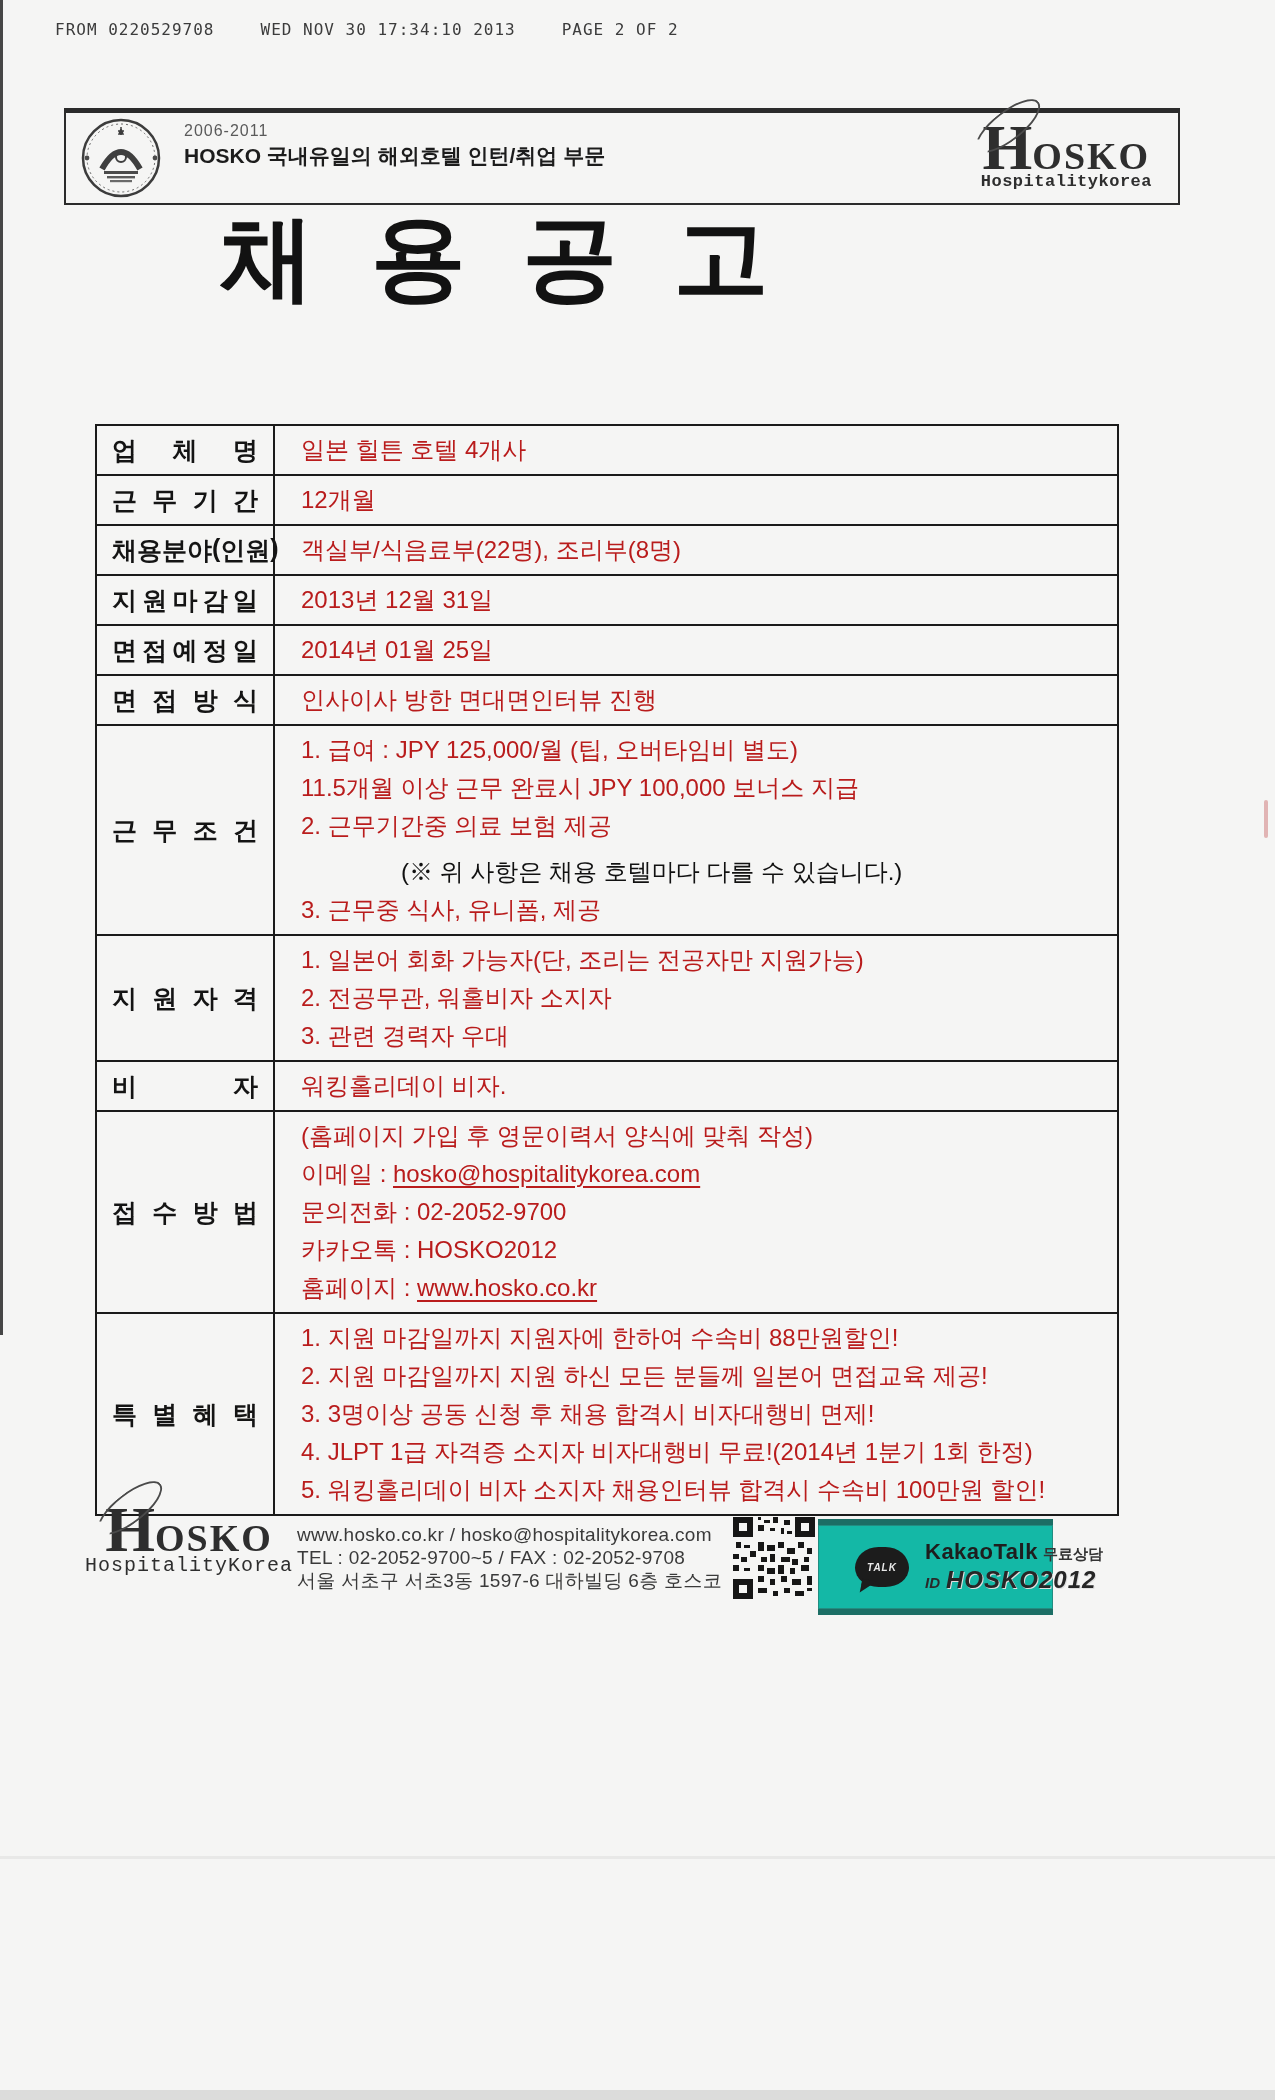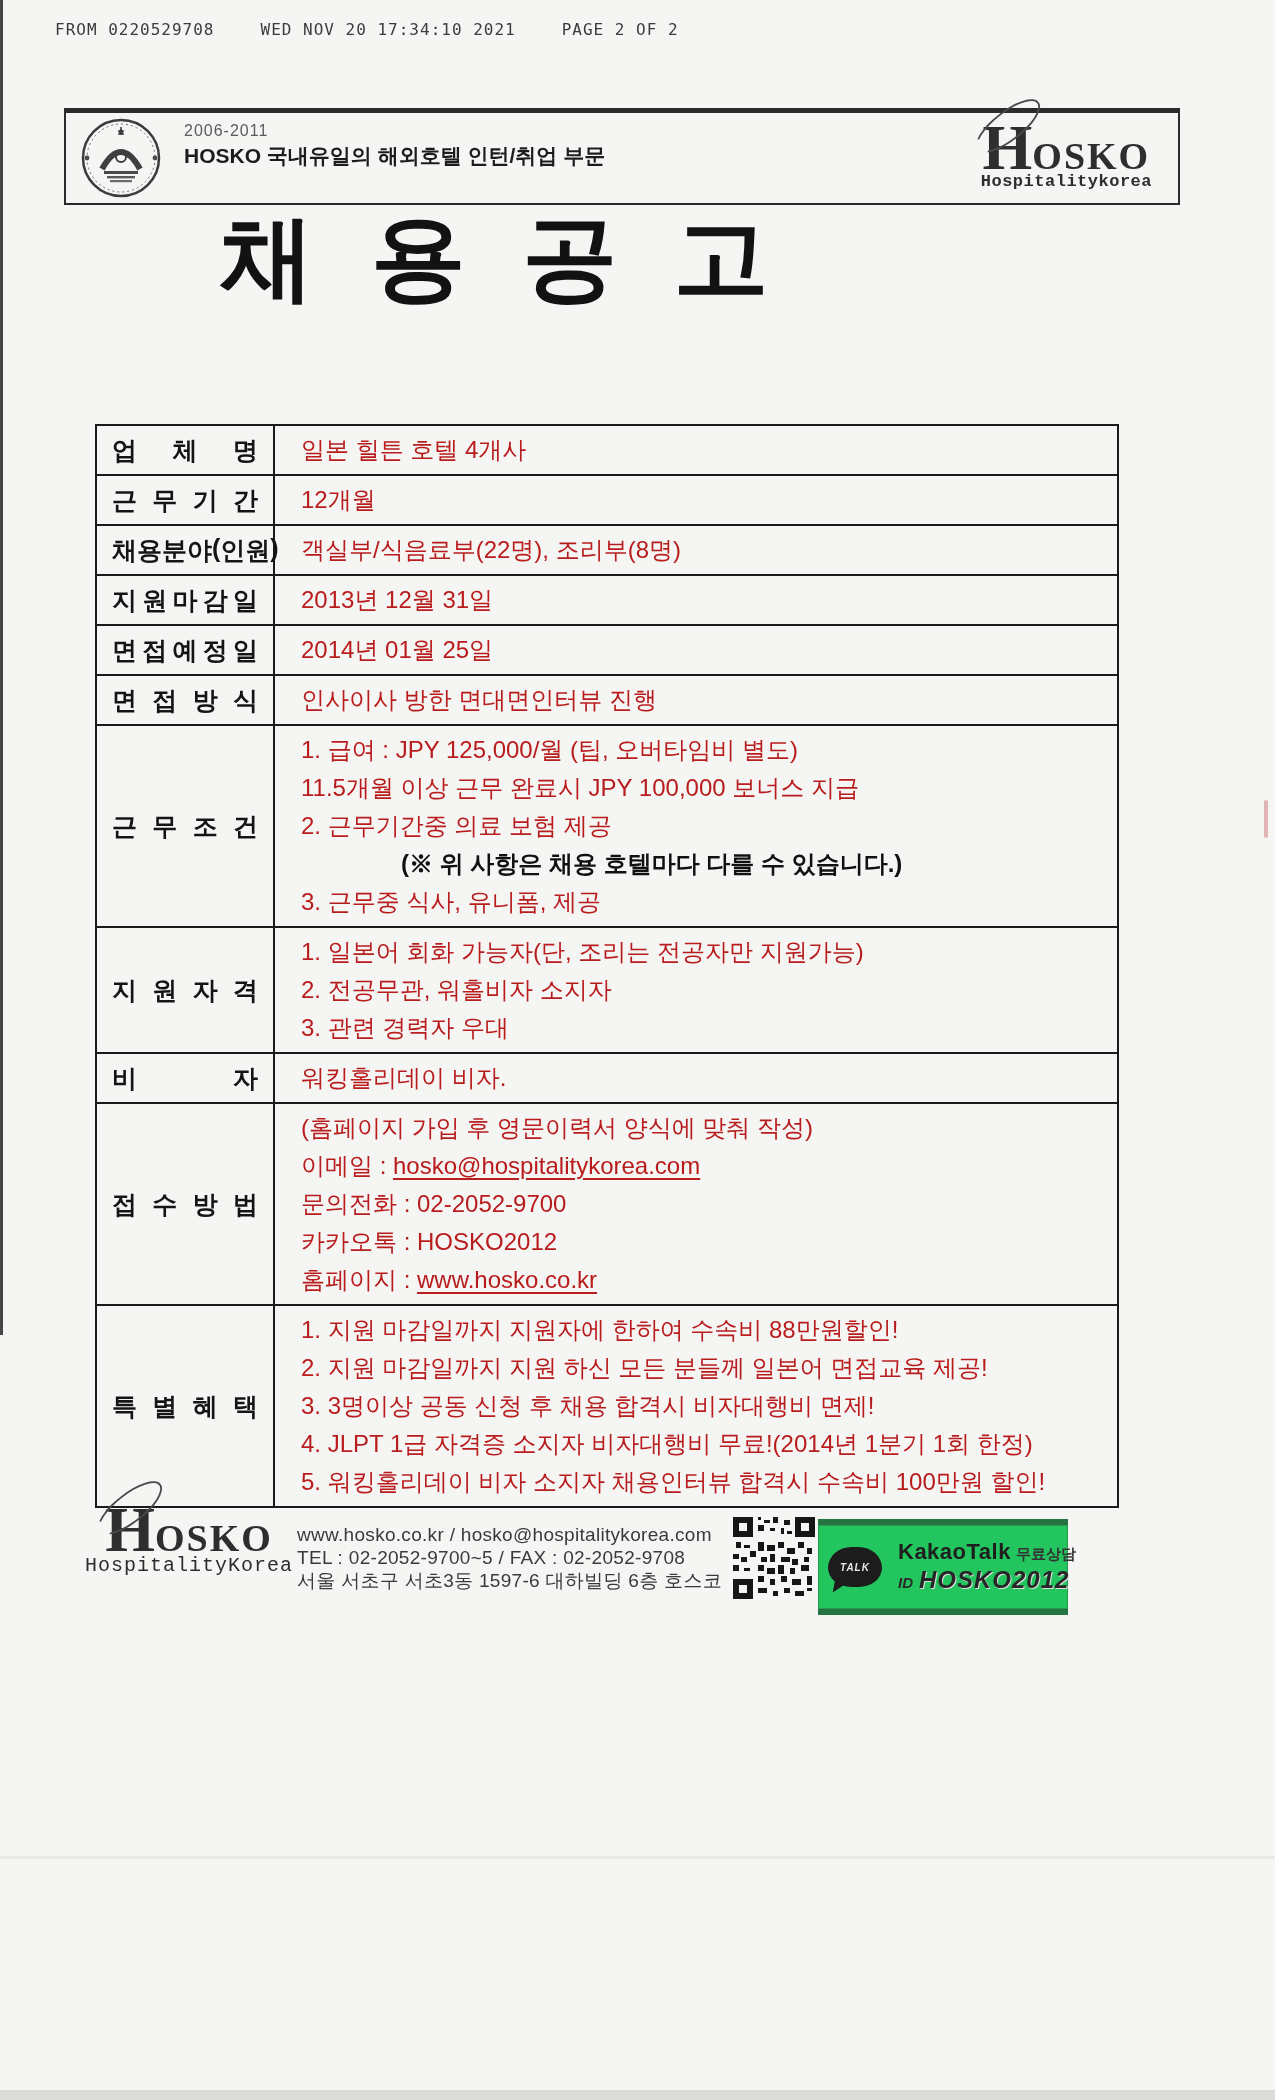--- a/index.html
+++ b/index.html
@@ -69,38 +69,38 @@
     width:176px;min-width:176px;border-right:2px solid #1a1a1a;
     display:flex;align-items:center;
   }
   .tlabel .chars{
     width:100%;display:flex;justify-content:space-between;
     padding:0 15px;font-size:25px;font-weight:600;color:#141414;
   }
   .tvalue{flex:1;display:flex;flex-direction:column;justify-content:center;padding:5px 0;}
   .trow.single{min-height:40px;}
   .tline{font-size:24px;line-height:38px;padding-left:26px;color:#b91c1c;white-space:nowrap;}
-  .tline.bold{font-weight:700;color:#111;}
+  .tline.bold{font-weight:400;color:#111;margin-top:8px;}
   .ulink{text-decoration:underline;text-underline-offset:4px;}
   
   .footer{position:absolute;left:85px;top:1495px;width:1060px;height:120px;}
   .footer-logo{position:absolute;left:0;top:6px;text-align:center;}
   .footer-logo .logo-sub{font-size:20px;letter-spacing:1px;margin-top:-6px;}
   .footer-text{
     position:absolute;left:212px;top:28px;
     font-size:19px;line-height:23px;color:#3a3a3a;letter-spacing:.3px;white-space:nowrap;
   }
   .qr{position:absolute;left:648px;top:22px;width:82px;height:82px;}
   .kakao-banner{
-    position:absolute;left:733px;top:24px;width:250px;height:84px;
-    background:#22c55e;
+    position:absolute;left:733px;top:24px;width:208px;height:84px;
+    background:#14b8a6;
     border-top:6px solid rgba(35,35,35,.5);
     border-bottom:6px solid rgba(35,35,35,.5);
     box-shadow:inset 0 0 0 1px rgba(60,60,60,.35);
-    display:flex;align-items:center;
+    display:flex;align-items:center;padding-left:27px;
   }
   .kakao-bubble{
     position:relative;width:54px;height:40px;margin-left:10px;
     background:#1c1c1c;border-radius:50% 50% 50% 50%/60% 60% 55% 55%;
     display:flex;align-items:center;justify-content:center;
     color:#e8e8e8;font-size:10px;font-weight:700;font-style:italic;letter-spacing:1px;
     flex:0 0 auto;
   }
   .kakao-bubble::after{
     content:"";position:absolute;left:6px;bottom:-7px;
@@ -119,21 +119,21 @@
   }
 </style>
 </head>
 <body>
 
 <div class="left-edge"></div>
 <div class="faint-line"></div>
 <div class="red-mark"></div>
 <div class="bottom-band"></div>
 
-<div class="faxline"><span>FROM 0220529708</span><span>WED NOV 20 17:34:10 2021</span><span>PAGE 2 OF 2</span></div>
+<div class="faxline"><span>FROM 0220529708</span><span>WED NOV 30 17:34:10 2013</span><span>PAGE 2 OF 2</span></div>
 
 <div class="head-box">
   <div class="seal">
     <svg width="82" height="82" viewBox="0 0 82 82">
       <circle cx="41" cy="41" r="38" fill="none" stroke="#3c3c3c" stroke-width="2.5"></circle>
       <circle cx="41" cy="41" r="34" fill="none" stroke="#6a6a6a" stroke-width="1" stroke-dasharray="2 3"></circle>
       <path d="M41 12 l2 5 -4 0 z M41 10 l0 8 M38 14 l6 0" stroke="#3c3c3c" stroke-width="1.5" fill="#3c3c3c"></path>
       <path d="M22 52 Q41 18 60 52" fill="none" stroke="#3f3f3f" stroke-width="6"></path>
       <path d="M30 52 Q41 30 52 52" fill="none" stroke="#f5f5f4" stroke-width="4"></path>
       <circle cx="41" cy="40" r="5" fill="none" stroke="#3f3f3f" stroke-width="2"></circle>

